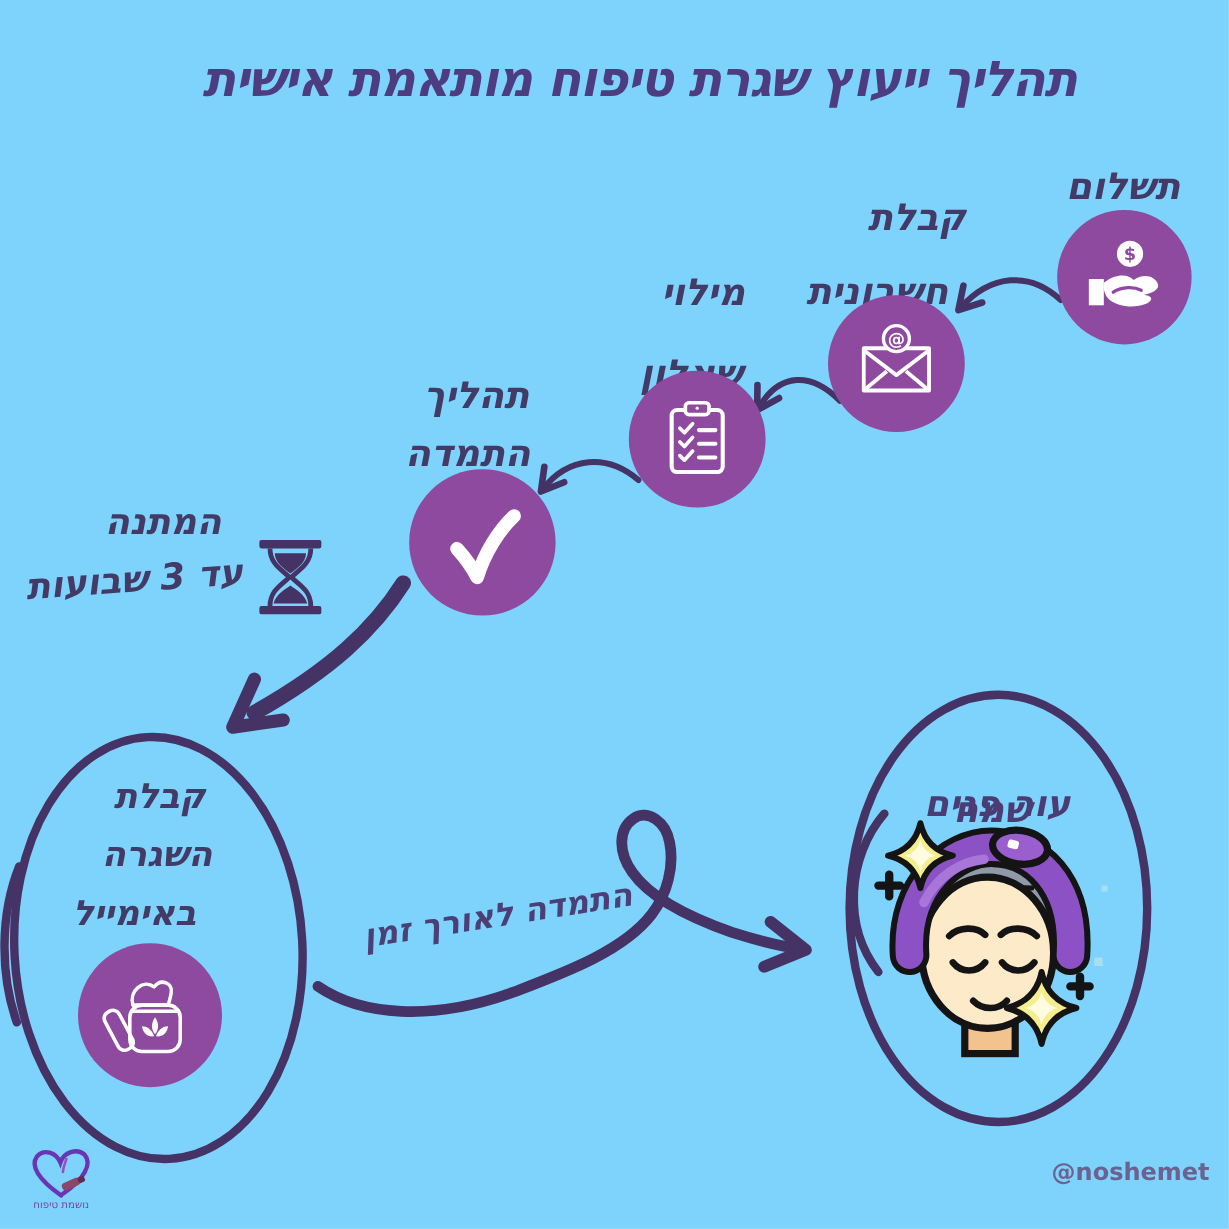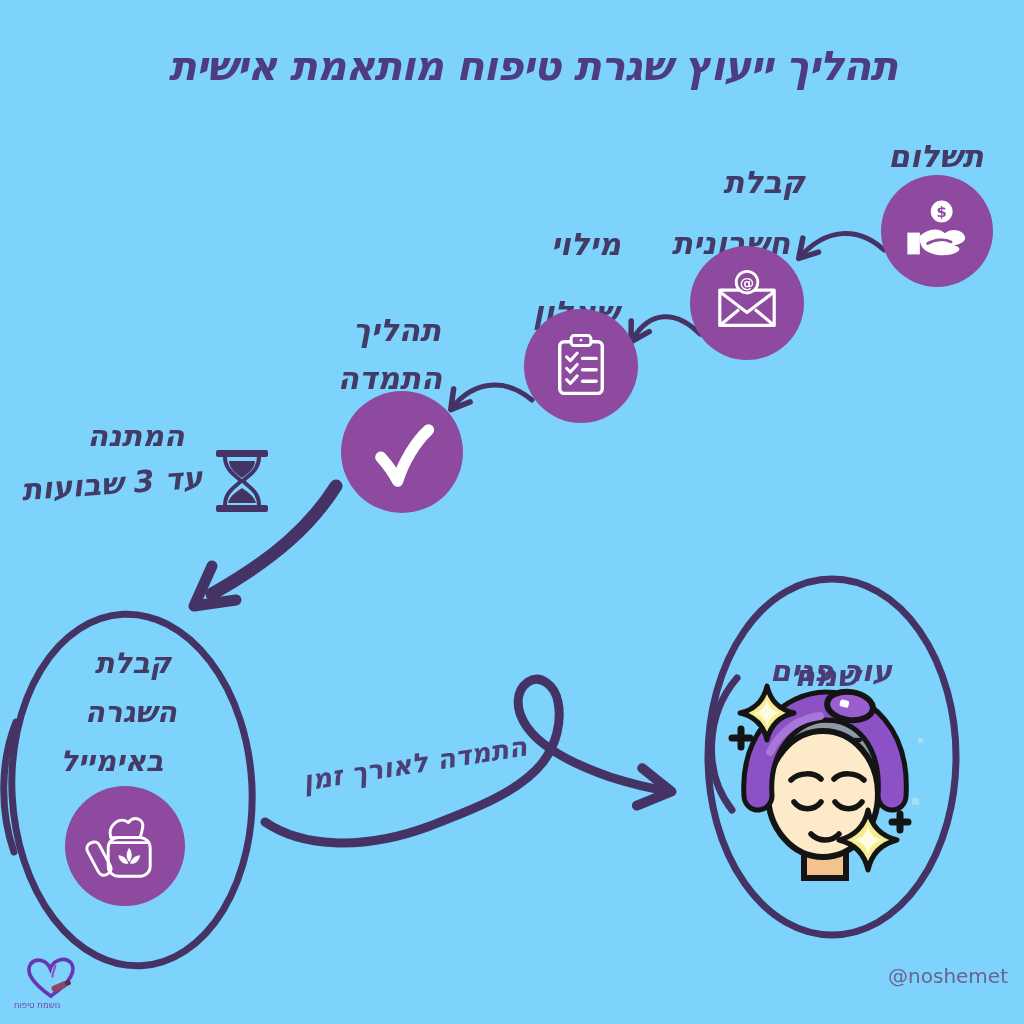--- a/index.html
+++ b/index.html
@@ -20,24 +20,24 @@
   .wait-label{font-size:30px;}
   .oval-label{font-size:29px;}
   .result-label{font-size:30px;color:#4c3c74;}
   .journey-label{font-size:27px;color:#4c3f75;}
   .circle{
     position:absolute;border-radius:50%;background:#8d4a9e;
     display:flex;align-items:center;justify-content:center;
   }
   .handle{
     position:absolute;right:16px;top:964px;font-size:20px;color:#6b6290;
-    font-weight:normal;font-style:normal;
+    font-weight:bold;font-style:normal;
   }
   .logo-caption{
-    position:absolute;left:14px;top:1000px;width:74px;text-align:left;
+    position:absolute;left:14px;top:1000px;width:74px;text-align:center;
     font-size:8.5px;color:#7b3fa8;direction:rtl;white-space:nowrap;
   }
   .abs{position:absolute;}
 </style>
 </head>
 <body>
 
 <div class="canvas">
 
   <svg class="ink-layer" viewBox="0 0 1024 1024">

